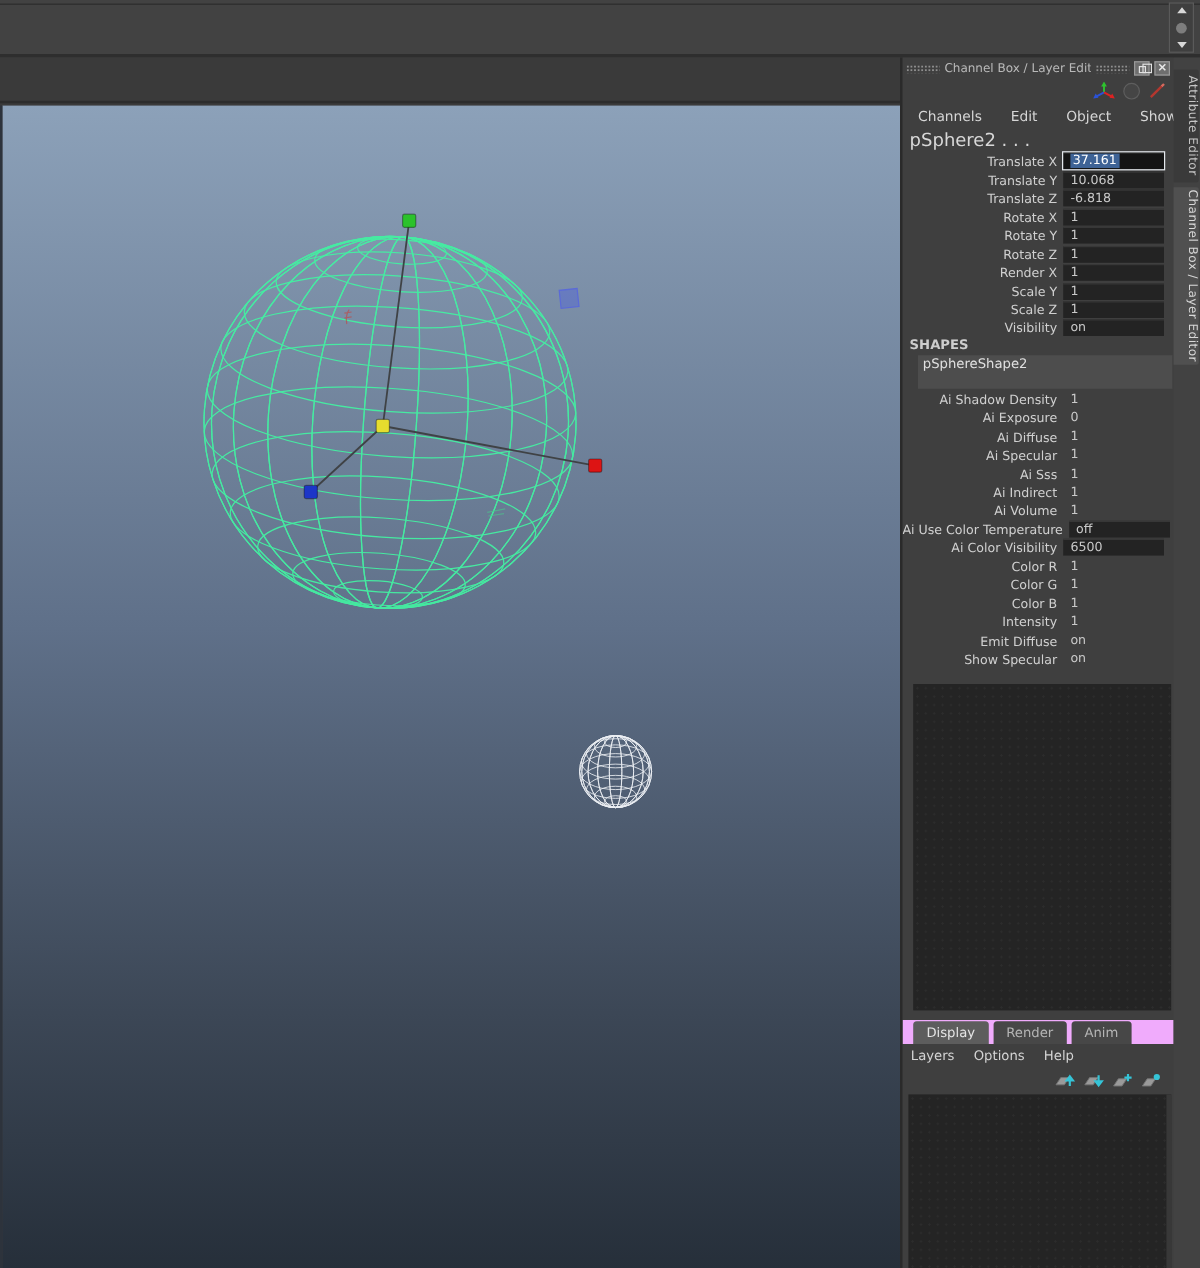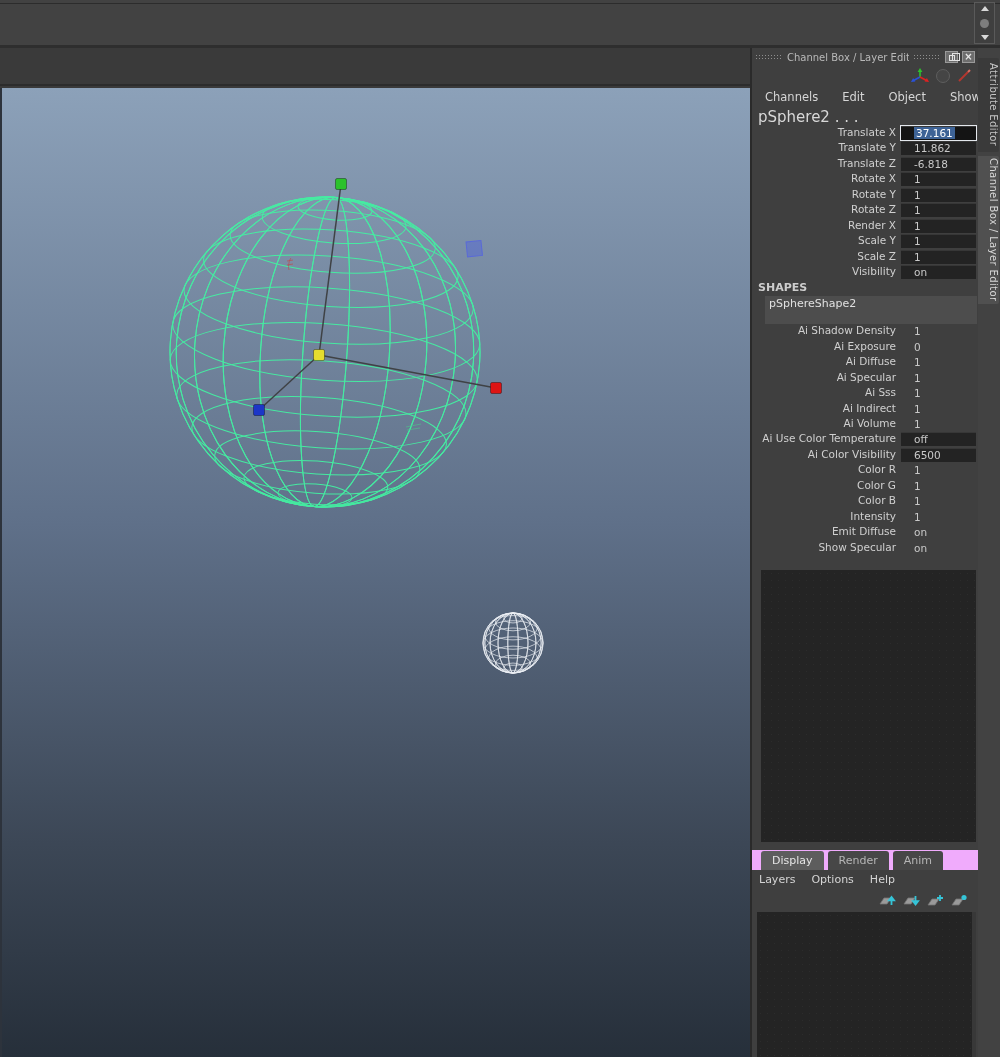--- a/index.html
+++ b/index.html
@@ -34,23 +34,23 @@
   .cb-title { flex:1; text-align:center; font-size:10px; color:#b9b9b9; white-space:nowrap; overflow:hidden; }
   .winbtn { width:13px; height:12px; border:1px solid #9a9a9a; background:#6e6e6e; display:flex; align-items:center;
      justify-content:center; flex:none; color:#e8e8e8; font-size:10px; line-height:10px; font-weight:bold; }
   .restore-glyph { position:relative; width:6px; height:6px; border:1px solid #e2e2e2; margin-top:2px; }
   .restore-glyph::before { content:""; position:absolute; top:-3px; left:2px; width:6px; height:6px; border:1px solid #e2e2e2; }
   .cb-icons { height:20px; display:flex; align-items:center; justify-content:flex-end; gap:5px; padding-right:6px; }
   .cb-menus { height:22px; display:flex; align-items:center; gap:24px; padding-left:13px; font-size:11.5px; color:#d6d6d6; }
   .cb-menus span { cursor:default; }
   .cb-objname { height:18px; line-height:18px; padding-left:6px; font-weight:normal; font-size:15px; color:#d8d8d8; }
 
-  .crow { display:flex; align-items:flex-start; height:15.45px; }
+  .crow { display:flex; align-items:flex-end; height:15.45px; }
   .clabel { flex:1; text-align:right; padding-right:5px; color:#d0d0d0; white-space:nowrap; }
-  .cval { width:75px; height:14px; line-height:14px; margin-right:2px; padding-left:13px; color:#c9c9c9; flex:none; }
+  .cval { width:84px; height:14px; line-height:14px; margin-right:8px; padding-left:6px; color:#c9c9c9; flex:none; }
   .cval.boxed { background:#232323; box-shadow:0 1px 0 #373737 inset; }
   .cval.sel { outline:1px solid #e4e8ed; background:#141414; }
   .cval.sel .cval-in { background:#3e6396; color:#ffffff; padding:0 2px; }
 
   .shapes-label { height:16px; line-height:16px; padding-left:6px; font-weight:bold; font-size:11px; color:#cdcdcd; }
   .shape-name { height:28px; line-height:16px; background:#4d4d4d; margin-left:13px; margin-right:1px;
      padding-left:4px; color:#e0e0e0; font-size:11px; }
 
   .cb-empty { height:272px; margin:14px 2px 8px 9px; background:#242424;
      background-image:radial-gradient(circle, #2c2c2c 0.8px, transparent 1px); background-size:7px 7px; }
@@ -196,21 +196,21 @@
 
       <div>
 
           <div class="crow">
             <span class="clabel">Translate X</span>
             <span class="cval boxed sel"><span class="cval-in">37.161</span></span>
           </div>
 
           <div class="crow">
             <span class="clabel">Translate Y</span>
-            <span class="cval boxed"><span class="cval-in">11.862</span></span>
+            <span class="cval boxed"><span class="cval-in">10.068</span></span>
           </div>
 
           <div class="crow">
             <span class="clabel">Translate Z</span>
             <span class="cval boxed"><span class="cval-in">-6.818</span></span>
           </div>
 
           <div class="crow">
             <span class="clabel">Rotate X</span>
             <span class="cval boxed"><span class="cval-in">1</span></span>

